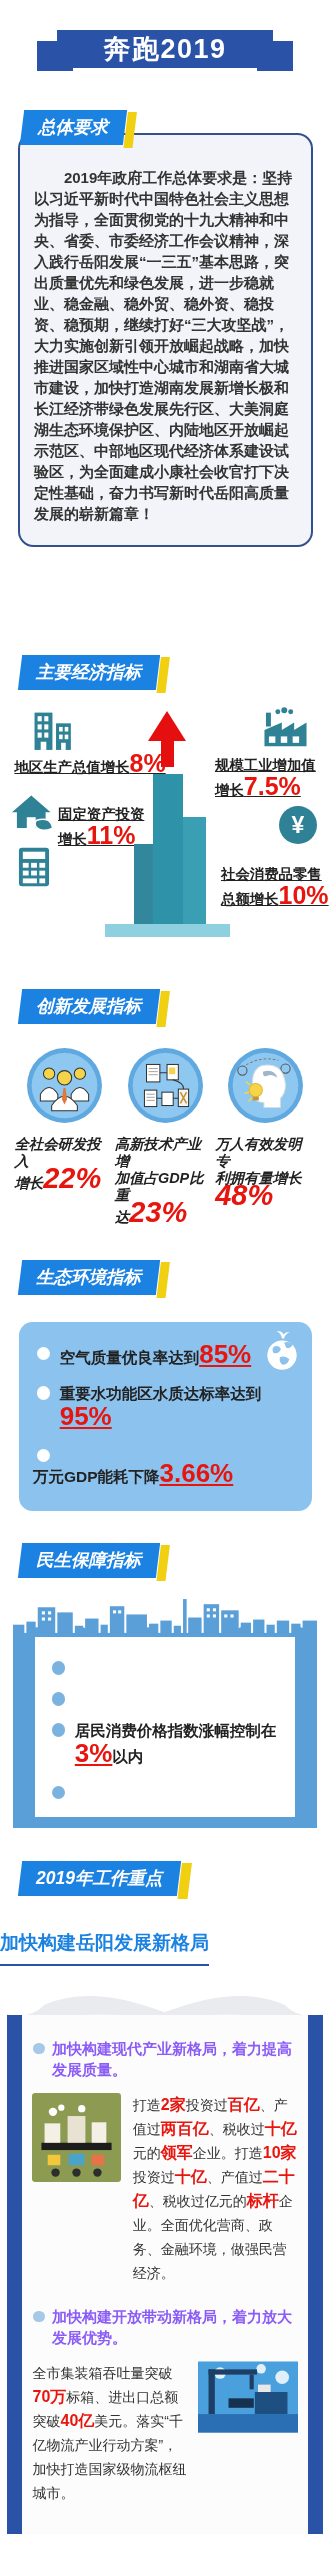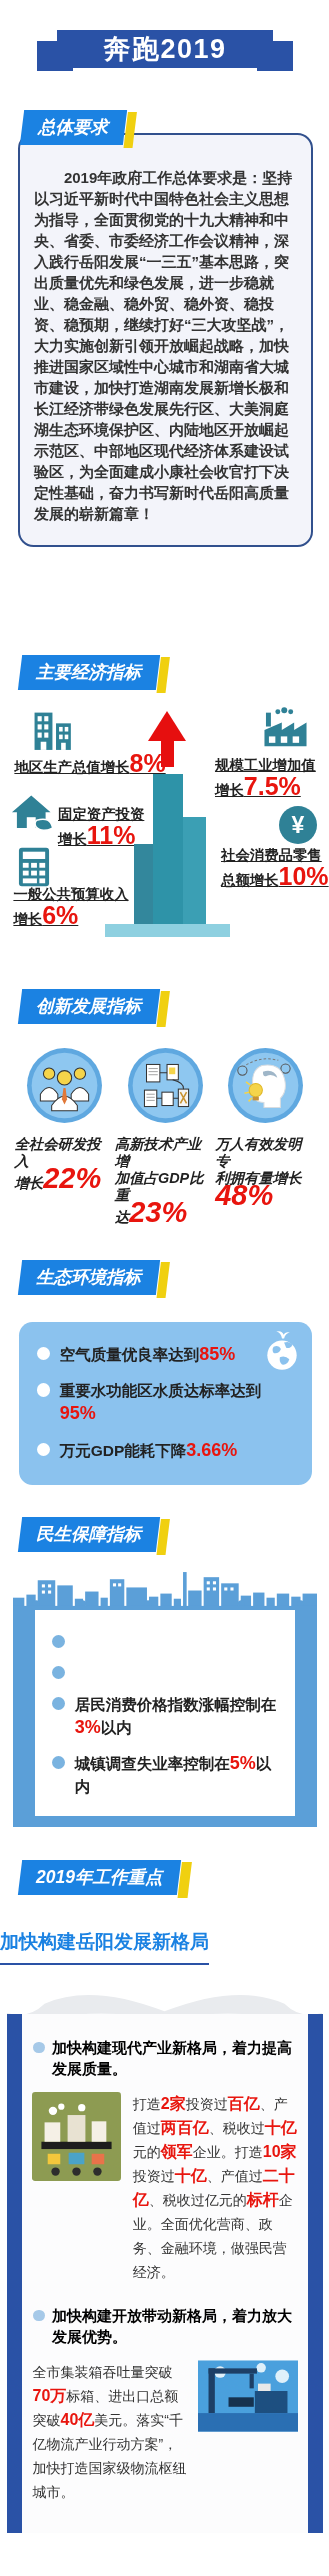--- a/index.html
+++ b/index.html
@@ -50,24 +50,24 @@
   .innov-col svg{display:block;margin:0 auto;}
   .innov-label{margin-top:12.4px;font-size:14.4px;font-weight:bold;line-height:17px;color:#222;font-style:italic;}
   .innov .hl{font-size:29px;font-weight:bold;}
 
   
   .eco{margin-top:34px;}
   .eco .tag{margin-left:19.6px;}
   .eco-box{position:relative;margin:27px 18.5px 0;background:#8bc2ee;border-radius:13.4px;padding:20.6px 14.4px 23px;}
   .eco-earth{position:absolute;right:13.4px;top:8.2px;}
   .eco-row,.welf-row{display:flex;align-items:flex-start;margin-bottom:13.4px;}
-  .eco-row:last-child,.welf-row:last-child{margin-bottom:0;}
+  .eco-row:last-child,.welf-row:last-child{margin-bottom:0;flex-direction:column;}
   .dot{flex:none;width:13.4px;height:13.4px;border-radius:50%;background:#fff;margin:4.1px 9.3px 0 4.1px;}
   .eco-text,.welf-text{font-size:15.5px;font-weight:bold;color:#222;line-height:23px;}
-  .eco .hl,.welf .hl{font-size:18px;line-height:23px;font-weight:bold;}
+  .eco .hl,.welf .hl{font-size:26px;line-height:23px;font-weight:bold;text-decoration:underline;}
 
   
   .welf{margin-top:32px;}
   .welf .tag{margin-left:19.6px;}
   .welf-wrap{margin:18.5px 13px 0;}
   .welf-wrap svg.skyline{display:block;}
   .welf-band{background:#5b9fd8;padding:0 21.6px 10.3px;}
   .welf-box{background:#fff;padding:20.6px 13.4px 18.5px;}
   .welf .dot{background:#7ab3e0;}
 
@@ -76,21 +76,21 @@
   .work .tag{margin-left:19.6px;}
   .sub-title-wrap{text-align:left;margin-top:34px;}
   .sub-title{display:inline-block;color:#1b82e2;font-size:19px;font-weight:bold;
     padding-bottom:8.2px;border-bottom:2.6px solid #2a52a6;}
   .book{margin:17.5px 7.2px 0;}
   .book-top{display:block;margin-bottom:-17.5px;}
   .book-body{border-left:15.5px solid #2a52a6;border-right:15.5px solid #2a52a6;
     background:#fcfcfd;padding:2.1px 10.3px 13.4px;position:relative;z-index:1;}
   .wk-head{display:flex;align-items:flex-start;margin:20.6px 0 5.2px;}
   .wk-dot{flex:none;width:11.3px;height:11.3px;border-radius:50%;background:#a6c9e8;margin:5.2px 7.2px 0 1px;}
-  .wk-head-text{font-size:15px;font-weight:bold;color:#000000;line-height:21.6px;}
+  .wk-head-text{font-size:15px;font-weight:bold;color:#8b5cf6;line-height:21.6px;}
   .wk-row{display:flex;align-items:flex-start;margin:12.4px 0 15.5px;}
   .wk-row .illus{flex:none;}
   .wk-row .illus.first{margin-right:11.3px;}
   .wk-row .illus.second{margin-left:9.3px;}
   .wk-text{font-size:14px;line-height:24px;color:#333;flex:1 1 auto;}
   .wk .hl{font-size:16px;font-weight:bold;}
 </style>
 </head>
 <body>
 
@@ -171,39 +171,38 @@
           </svg>
       </span>
       <div class="econ-item" style="left:58px;top:93px;width:108px">固定资产投资<br>增长<span class="hl">11%</span></div>
 
       <span class="econ-icon" style="left:278px;top:94px">
         <svg width="40" height="40" viewBox="0 0 80 80">
             <circle cx="40" cy="40" r="38" fill="#2f8196"></circle>
             <text x="40" y="56" text-anchor="middle" font-size="46" font-weight="bold" fill="#fff">¥</text>
           </svg>
       </span>
-      <div class="econ-item" style="left:221px;top:134px;width:108px">社会消费品零售<br>总额增长<span class="hl">10%</span></div>
+      <div class="econ-item" style="left:221px;top:153px;width:108px">社会消费品零售<br>总额增长<span class="hl">10%</span></div>
 
       <span class="econ-icon" style="left:16.5px;top:135px">
         <svg width="34" height="42" viewBox="0 0 70 85">
             <rect x="4" y="3" width="62" height="79" rx="6" fill="#2f8196"></rect>
             <rect x="12" y="11" width="46" height="15" fill="#fff"></rect>
             <g fill="#fff">
               <rect x="12" y="34" width="12" height="10"></rect>
               <rect x="29" y="34" width="12" height="10"></rect>
               <rect x="46" y="34" width="12" height="10"></rect>
               <rect x="12" y="50" width="12" height="10"></rect>
               <rect x="29" y="50" width="12" height="10"></rect>
               <rect x="46" y="50" width="12" height="10"></rect>
               <rect x="12" y="66" width="29" height="10"></rect>
               <rect x="46" y="66" width="12" height="10"></rect>
             </g>
           </svg>
       </span>
-      <div class="econ-item" style="left:13.4px;top:173px;width:155px">一般公共预算收入<br>增长<span class="hl">6%</span></div>
 
       <div style="position:absolute;left:103px;top:0;width:129px;height:242px">
         <span class="arrow-head" style="left:45px;top:0"></span>
         <span class="arrow-stem" style="left:58px;top:29px;width:13.4px;height:27px"></span>
         <span class="tower" style="left:31px;top:133px;width:19.6px;height:82px;background:#33879c"></span>
         <span class="tower" style="left:50px;top:63px;width:30px;height:152px"></span>
         <span class="tower" style="left:80px;top:106px;width:23px;height:110px;background:#3b9fb4"></span>
         <span class="tower-base" style="left:2.1px;top:213px;width:125px;height:13.4px"></span>
       </div>
     </div>
@@ -366,21 +365,20 @@
           </div>
           <div class="welf-row">
             <span class="dot"></span>
           </div>
           <div class="welf-row">
             <span class="dot"></span>
             <span class="welf-text">居民消费价格指数涨幅控制在<span class="hl">3%</span>以内</span>
           </div>
           <div class="welf-row">
             <span class="dot"></span>
-            <span class="welf-text">城镇调查失业率控制在<span class="hl">5%</span>以内</span>
           </div>
         </div>
       </div>
     </div>
   </div>
 
   <div class="work wk">
     <div class="tag">
       <span class="tag-text">2019年工作重点</span>
       <span class="yellow"></span>

